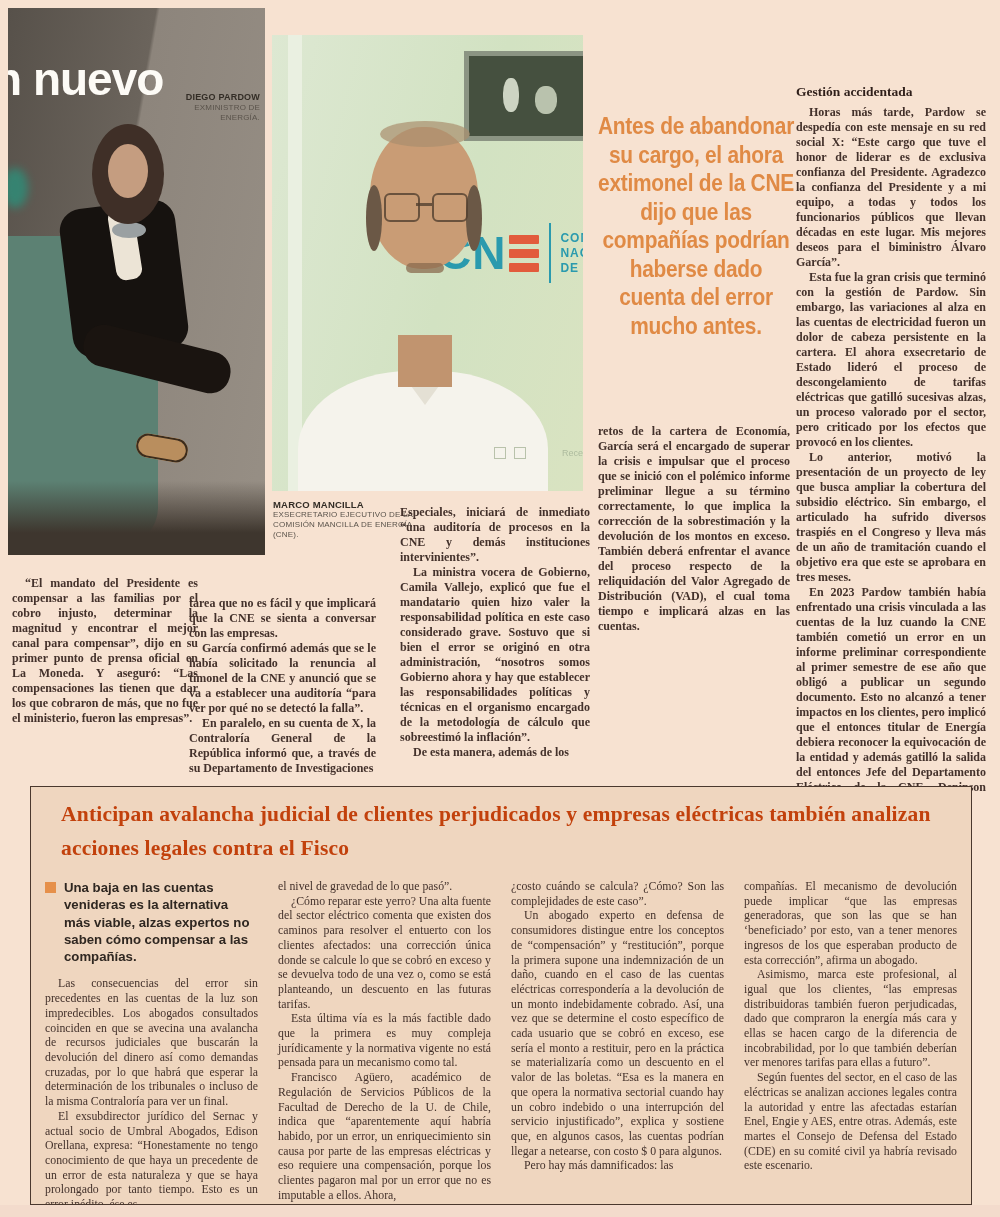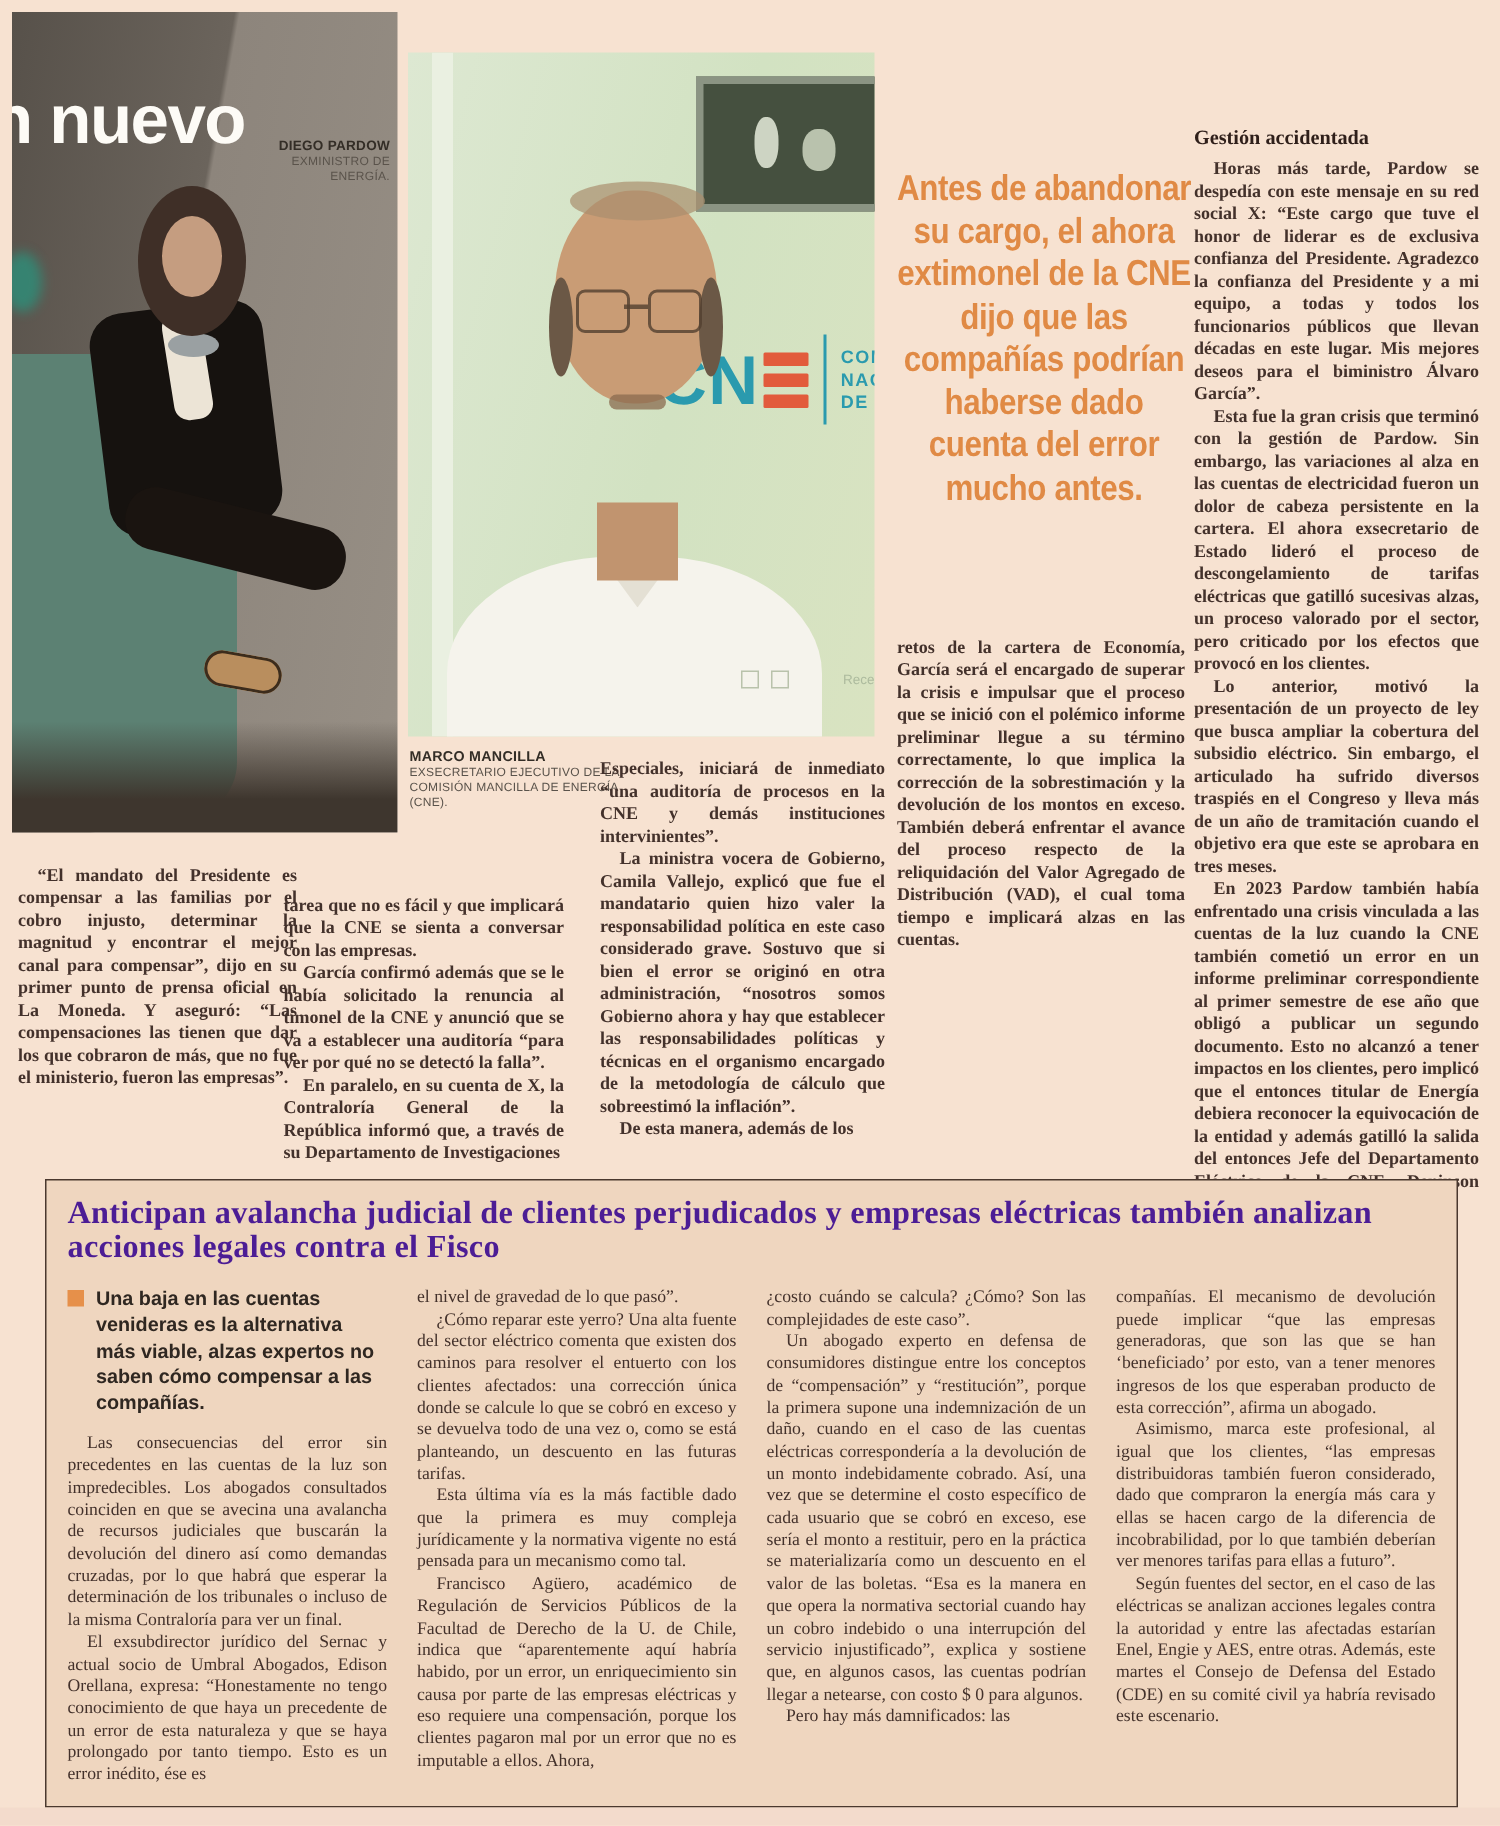--- a/index.html
+++ b/index.html
@@ -79,21 +79,21 @@
   .colA{left:12px;top:576px;width:186px;}
   .colB{left:189px;top:576px;width:187px;margin-top:20px;}
   .colC{left:400px;top:505px;width:190px;}
   .colD{left:598px;top:424px;width:192px;}
   .col-right{left:796px;top:84px;width:190px;}
   .rc-head{font-size:13.5px;font-weight:700;color:#2f1f1a;margin:0 0 5px 0;}
 
   
   .bottom-box{left:30px;top:786px;width:942px;height:419px;box-sizing:border-box;
     border:1.5px solid #4a382e;background:#efd6bf;padding:8px 14px;overflow:hidden;}
-  .b-headline{font-size:21.5px;line-height:23px;font-weight:700;color:#4c1d95;letter-spacing:.2px;margin:2px 0 0 0;}
+  .b-headline{font-size:21.5px;line-height:34px;font-weight:700;color:#c2410c;letter-spacing:.2px;margin:2px 0 0 16px;}
   .b-cols{display:flex;gap:20px;margin-top:14px;}
   .b-col{width:213px;flex:0 0 213px;}
   .lede{display:flex;gap:8px;margin-bottom:11px;font-family:"Liberation Sans",sans-serif;
     font-weight:700;font-size:13.2px;line-height:17.3px;color:#2f2721;}
   .lede-bullet{flex:0 0 11px;width:11px;height:11px;background:#e6904a;margin-top:3px;}
   .page-bottom-edge{left:0;top:1205px;width:1000px;height:12px;background:#f3dbcc;}
 </style>
 </head>
 <body>
 
@@ -205,19 +205,19 @@
         <p>Esta última vía es la más factible dado que la primera es muy compleja jurídicamente y la normativa vigente no está pensada para un mecanismo como tal.</p>
         <p>Francisco Agüero, académico de Regulación de Servicios Públicos de la Facultad de Derecho de la U. de Chile, indica que “aparentemente aquí habría habido, por un error, un enriquecimiento sin causa por parte de las empresas eléctricas y eso requiere una compensación, porque los clientes pagaron mal por un error que no es imputable a ellos. Ahora,</p>
       </div>
     <div class="b-col bodytext2 cont">
         <p>¿costo cuándo se calcula? ¿Cómo? Son las complejidades de este caso”.</p>
         <p>Un abogado experto en defensa de consumidores distingue entre los conceptos de “compensación” y “restitución”, porque la primera supone una indemnización de un daño, cuando en el caso de las cuentas eléctricas correspondería a la devolución de un monto indebidamente cobrado. Así, una vez que se determine el costo específico de cada usuario que se cobró en exceso, ese sería el monto a restituir, pero en la práctica se materializaría como un descuento en el valor de las boletas. “Esa es la manera en que opera la normativa sectorial cuando hay un cobro indebido o una interrupción del servicio injustificado”, explica y sostiene que, en algunos casos, las cuentas podrían llegar a netearse, con costo $ 0 para algunos.</p>
         <p>Pero hay más damnificados: las</p>
       </div>
     <div class="b-col bodytext2 cont">
         <p>compañías. El mecanismo de devolución puede implicar “que las empresas generadoras, que son las que se han ‘beneficiado’ por esto, van a tener menores ingresos de los que esperaban producto de esta corrección”, afirma un abogado.</p>
-        <p>Asimismo, marca este profesional, al igual que los clientes, “las empresas distribuidoras también fueron considerado, dado que compraron la energía más cara y ellas se hacen cargo de la diferencia de incobrabilidad, por lo que también deberían ver menores tarifas para ellas a futuro”.</p>
+        <p>Asimismo, marca este profesional, al igual que los clientes, “las empresas distribuidoras también fueron perjudicadas, dado que compraron la energía más cara y ellas se hacen cargo de la diferencia de incobrabilidad, por lo que también deberían ver menores tarifas para ellas a futuro”.</p>
         <p>Según fuentes del sector, en el caso de las eléctricas se analizan acciones legales contra la autoridad y entre las afectadas estarían Enel, Engie y AES, entre otras. Además, este martes el Consejo de Defensa del Estado (CDE) en su comité civil ya habría revisado este escenario.</p>
       </div>
   </div>
 </div>
 
 <div class="abs page-bottom-edge"></div>
 
 </body></html>

